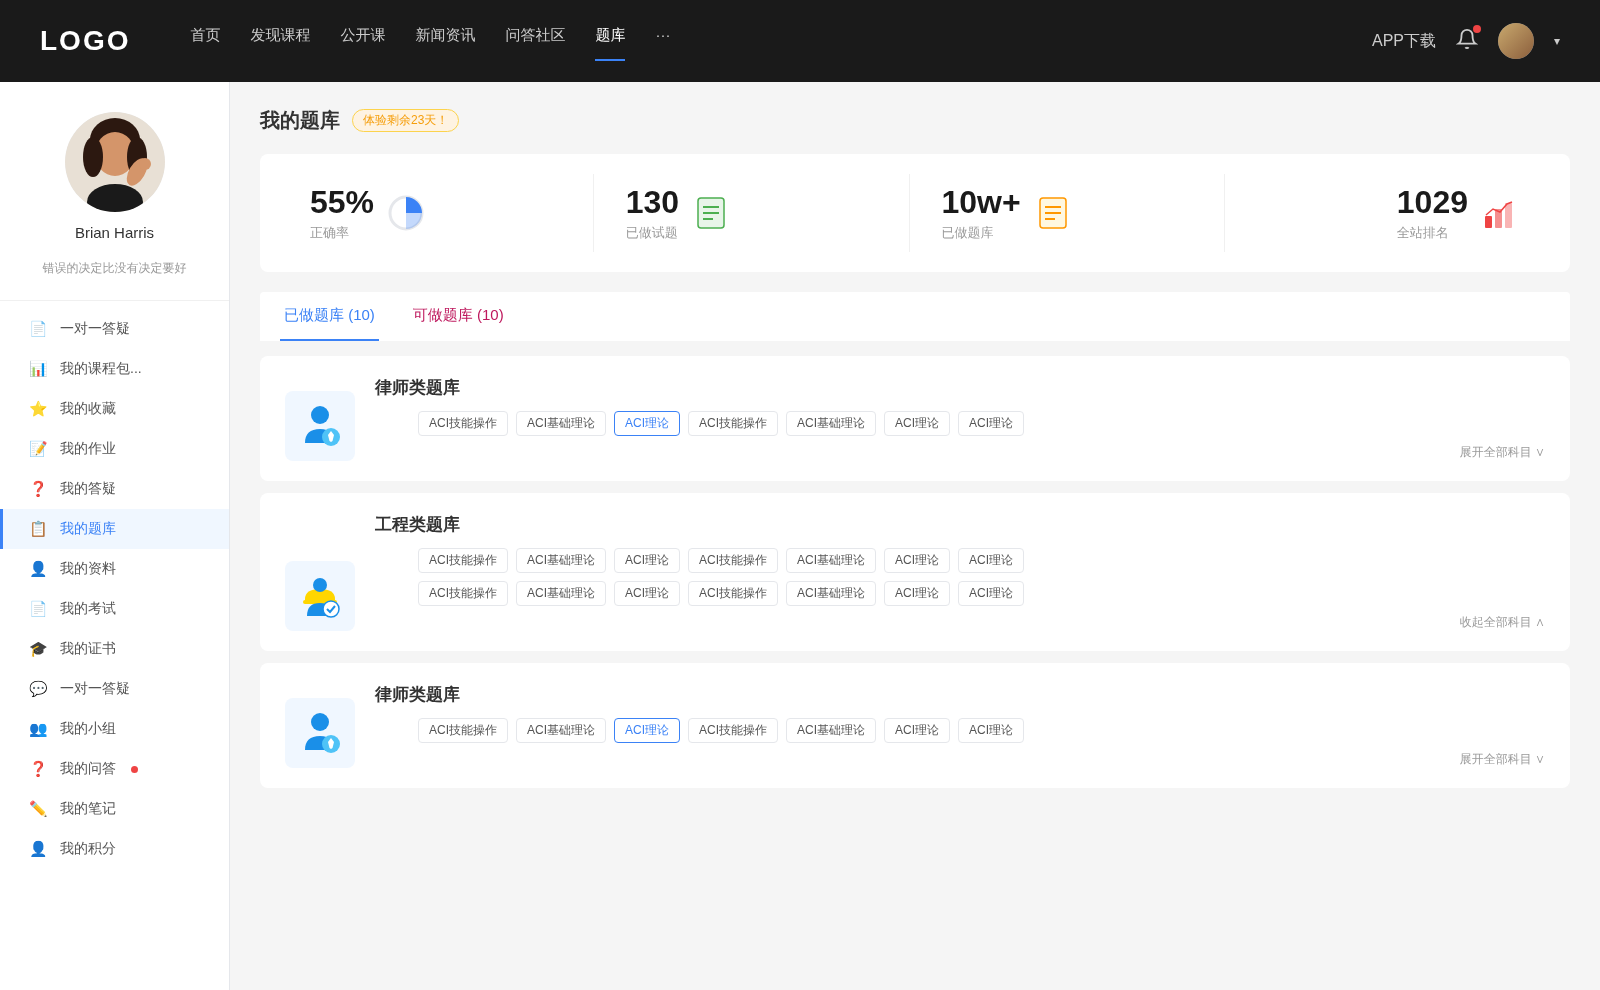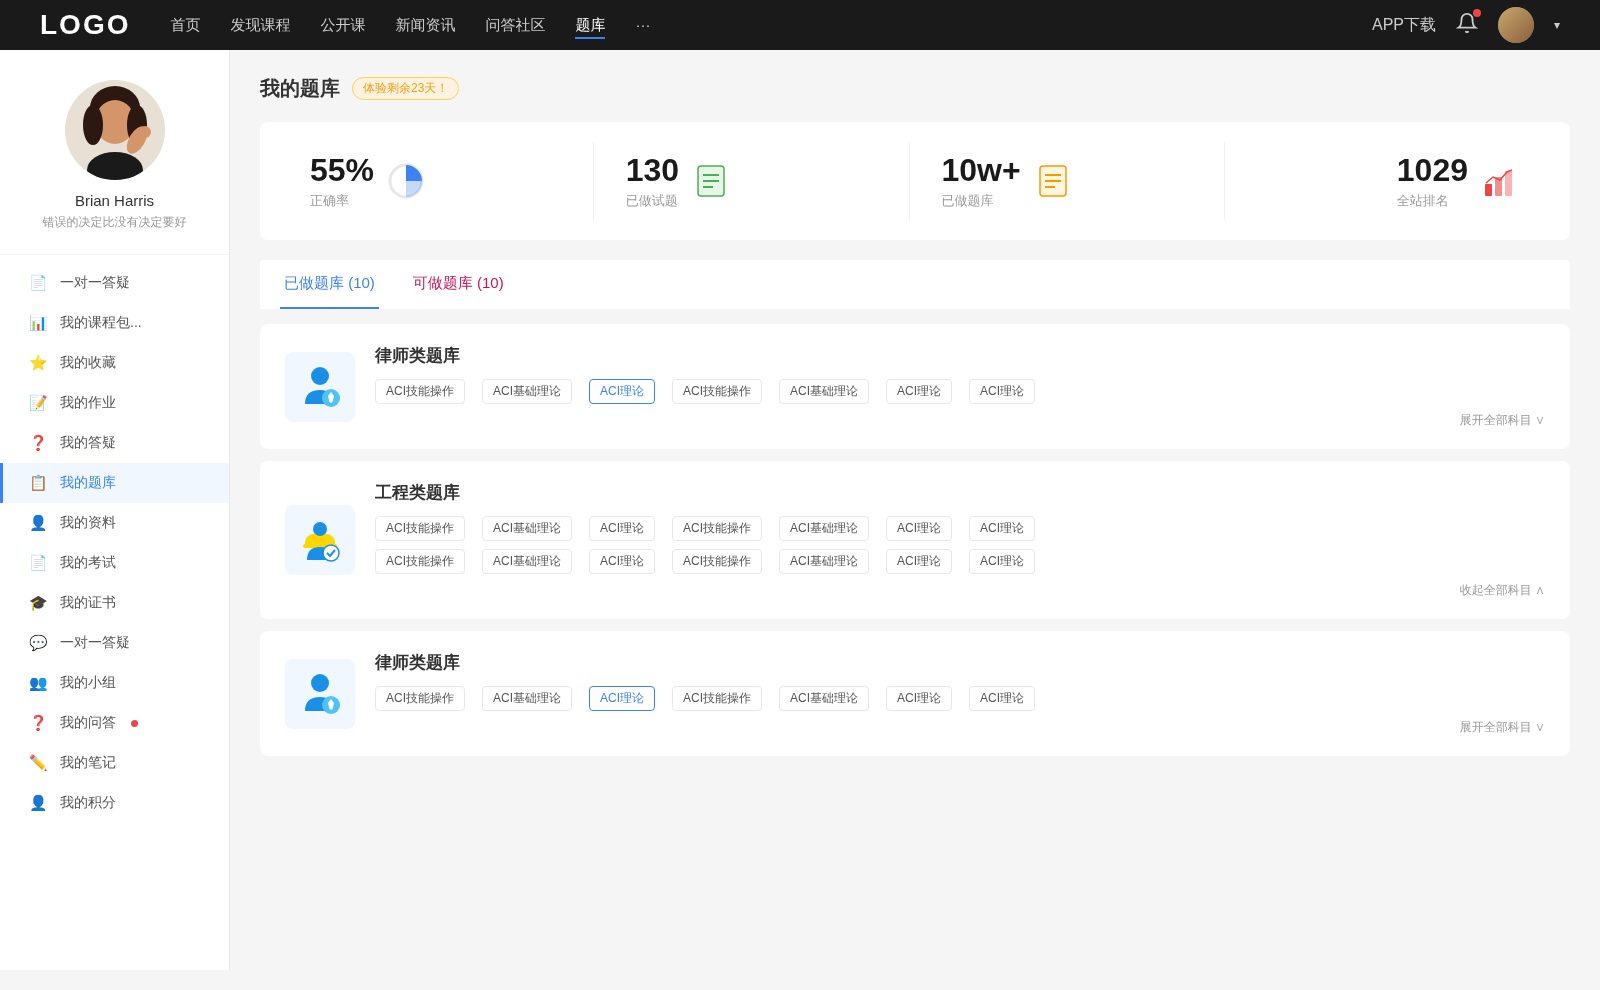--- a/index.html
+++ b/index.html
@@ -1,25 +1,25 @@
 <!DOCTYPE html>
 <html><head>
   <meta charset="utf-8">
   <style>
     * { margin: 0; padding: 0; box-sizing: border-box; }
     body { font-family: 'PingFang SC', 'Microsoft YaHei', sans-serif; background: #f5f5f5; width: 1600px; height: 990px; overflow: hidden; }
 
     
     .navbar {
       background: #1a1a1a;
-      height: 50px;
+      height: 82px;
       display: flex;
       align-items: center;
       padding: 0 40px;
-      gap: 20px;
+      gap: 40px;
     }
     .nav-logo {
       color: white;
       font-size: 28px;
       font-weight: bold;
       letter-spacing: 2px;
       margin-right: 20px;
     }
     .nav-links {
       display: flex;
@@ -28,21 +28,21 @@
     }
     .nav-link {
       color: #ccc;
       font-size: 15px;
       cursor: pointer;
       padding: 4px 0;
     }
     .nav-link.active {
       color: white;
       border-bottom: 2px solid #3b82f6;
-      padding-bottom: 2px;
+      padding-bottom: 14px;
     }
     .nav-right {
       display: flex;
       align-items: center;
       gap: 20px;
       color: white;
     }
     .nav-app-download {
       color: #ccc;
       font-size: 16px;
@@ -106,21 +106,21 @@
       height: 100px;
       border-radius: 50%;
       background: #e8e8e8;
       overflow: hidden;
       margin-bottom: 12px;
     }
     .username {
       font-size: 15px;
       font-weight: 500;
       color: #333;
-      margin-bottom: 5px;
+      margin-bottom: 19px;
     }
     .user-motto {
       font-size: 12px;
       color: #999;
       text-align: center;
     }
 
     .sidebar-divider {
       width: 100%;
       border: none;
@@ -261,21 +261,21 @@
     }
 
     
     .qbank-card {
       background: white;
       border-radius: 8px;
       padding: 20px 25px;
       margin-bottom: 12px;
       display: flex;
       gap: 20px;
-      align-items: center;
+      align-items: flex-end;
     }
     .qbank-icon-wrapper {
       width: 70px;
       height: 70px;
       background: #f0f7ff;
       border-radius: 8px;
       display: flex;
       align-items: center;
       justify-content: center;
       flex-shrink: 0;
@@ -283,22 +283,23 @@
     .qbank-body { flex: 1; }
     .qbank-title {
       font-size: 17px;
       font-weight: 600;
       color: #333;
       margin-bottom: 12px;
     }
     .qbank-tags {
       display: flex;
       flex-wrap: wrap;
-      gap: 17px;
+      gap: 8px;
       margin-bottom: 8px;
+      margin-left: 43px;
     }
     .tag {
       border: 1px solid #e5e7eb;
       border-radius: 4px;
       padding: 3px 10px;
       font-size: 12px;
       color: #555;
       cursor: pointer;
       background: white;
     }

